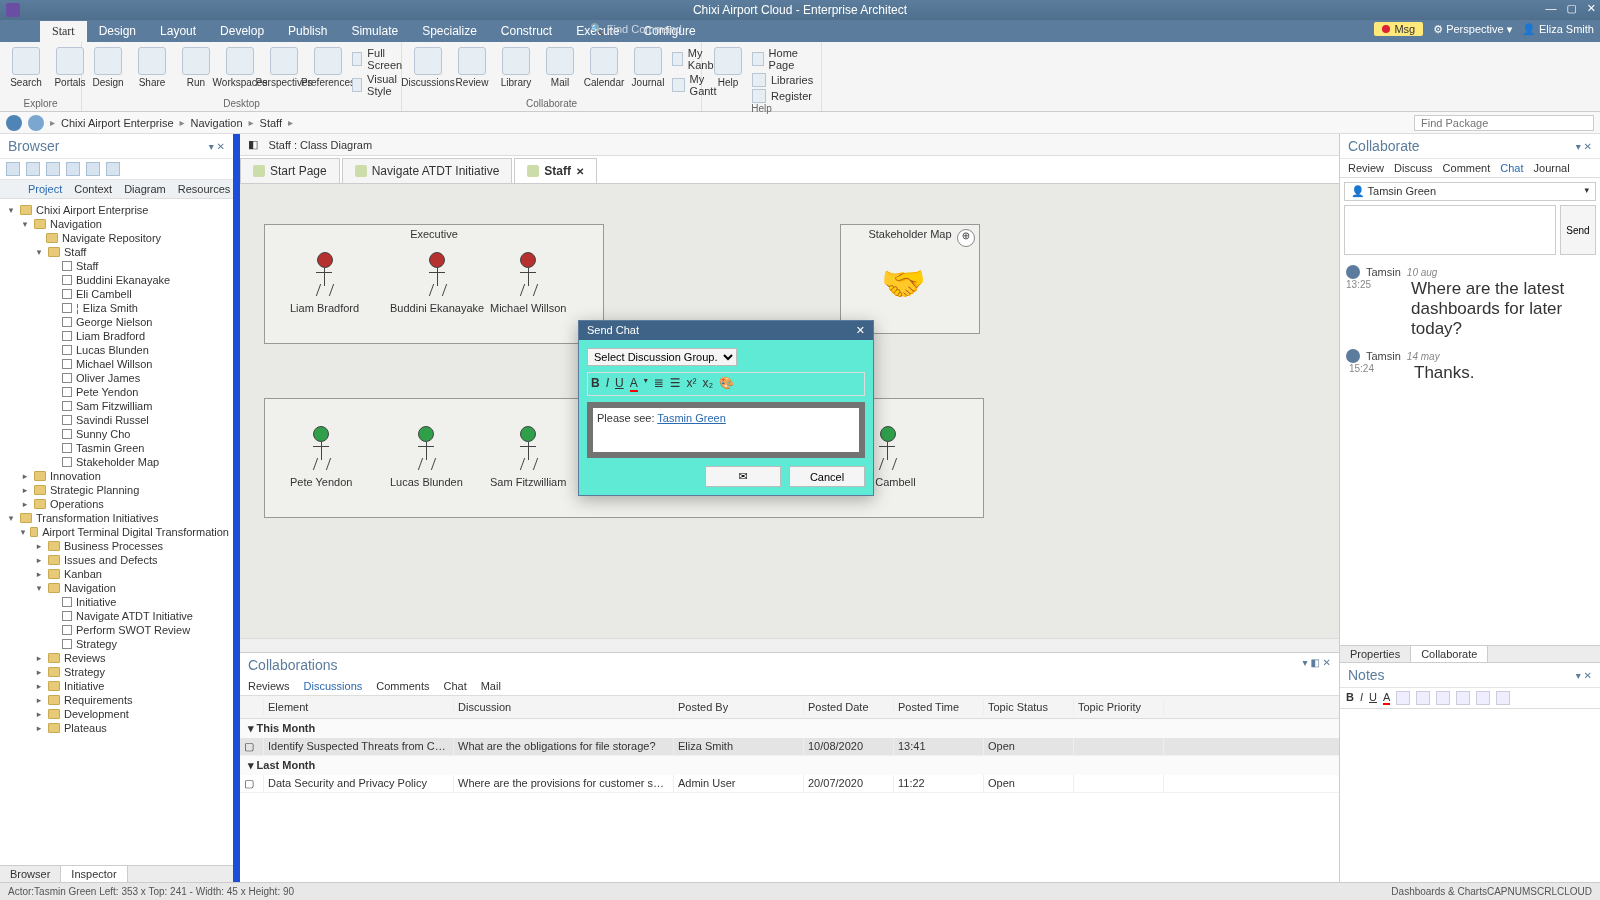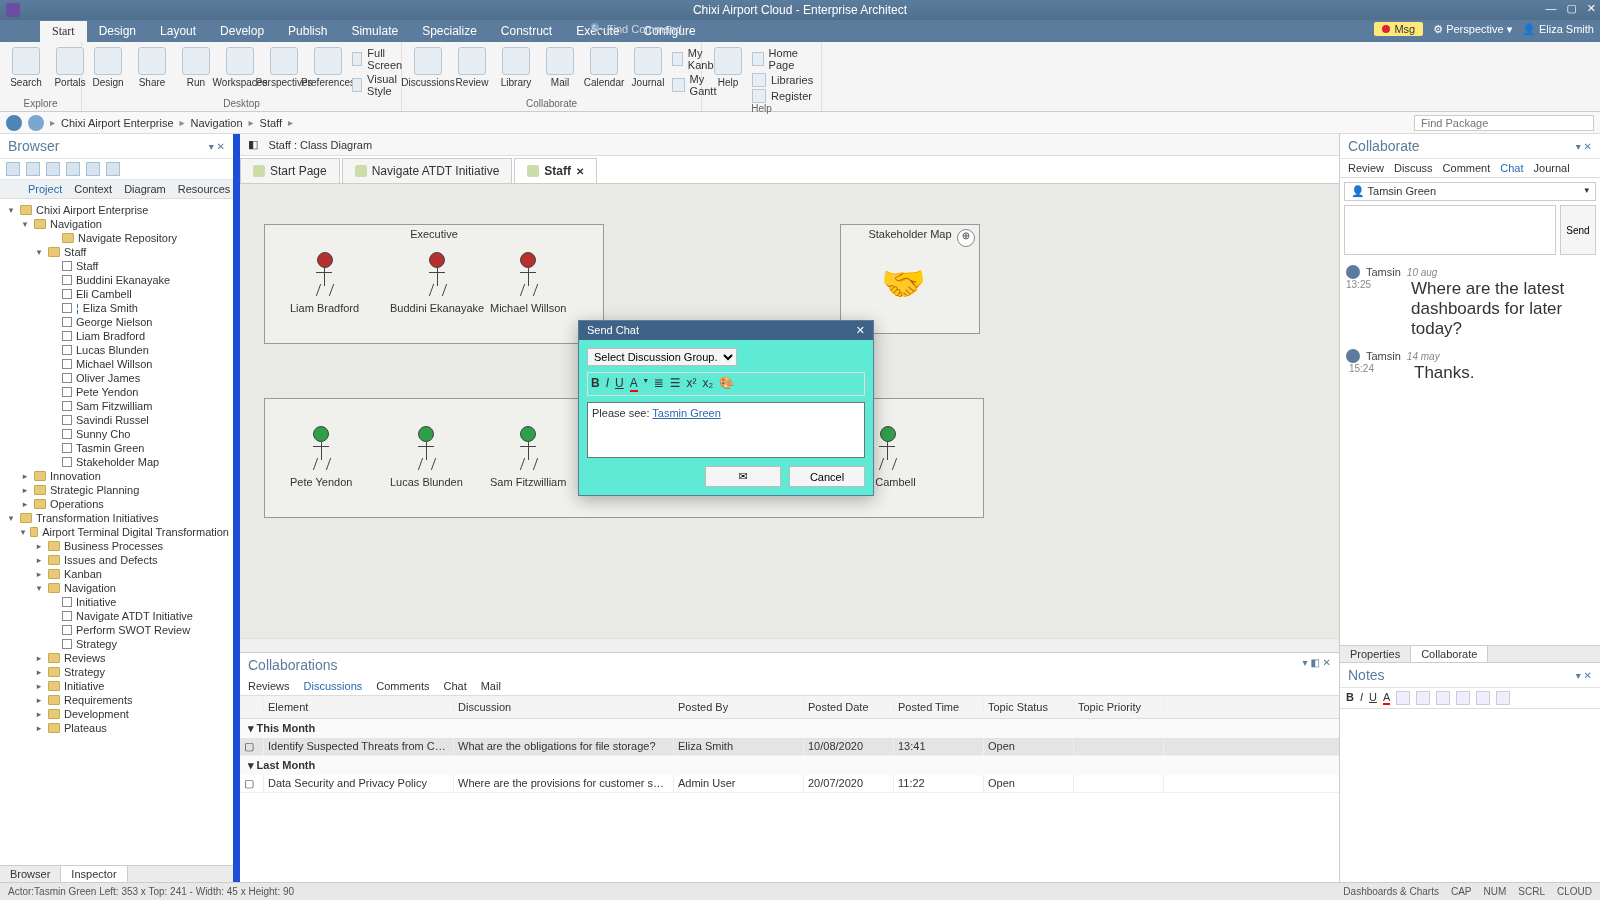--- a/index.html
+++ b/index.html
@@ -113,29 +113,29 @@
 .msg .mb { margin-left: 34px; font-size: 17px; }
 .right-bottom-tabs { display: flex; font-size: 11px; border-top: 1px solid #ccc; background: #ececec; }
 .right-bottom-tabs .rbt { padding: 2px 10px; border-right: 1px solid #ccc; }
 .right-bottom-tabs .rbt.active { background: #fff; }
 .notes-panel { border-top: 1px solid #ccc; height: 220px; display: flex; flex-direction: column; }
 .notes-toolbar { display: flex; gap: 6px; padding: 3px 6px; border-bottom: 1px solid #ddd; font-size: 11px; }
 .notes-toolbar .nico { width: 14px; height: 14px; background: #eef; border: 1px solid #ccd; }
 
 
 .statusbar { height: 18px; background: #e8e8e8; border-top: 1px solid #ccc; display: flex; align-items: center; padding: 0 8px; font-size: 10px; color: #555; gap: 12px; }
-.statusbar .right-status { margin-left: auto; display: flex; gap: 12px; }
+.statusbar .right-status { margin-left: auto; display: flex; }
 
 
 .modal { position: absolute; background: #5eead4; border: 1px solid #5b7c9c; box-shadow: 0 4px 16px rgba(0,0,0,.3); }
 .modal .mtitle { background: #3f6386; color: #fff; padding: 3px 8px; font-size: 11px; display: flex; justify-content: space-between; }
 .modal .mbody { padding: 8px; }
 .modal select { width: 150px; border: 1px solid #bbb; font-size: 11px; padding: 1px 2px; background: #f5f5f5; }
 .modal .fmt-toolbar { display: flex; gap: 6px; margin: 6px 0; border: 1px solid #ddd; padding: 3px; font-size: 12px; }
-.modal .editor { border: 1px solid #737373; height: 56px; padding: 4px; font-size: 11px; background: #fff; }
+.modal .editor { border: 6px solid #737373; height: 56px; padding: 4px; font-size: 11px; background: #fff; }
 .modal .btns { display: flex; justify-content: flex-end; gap: 8px; margin-top: 8px; }
 .modal .btns button { width: 76px; padding: 3px 0; border: 1px solid #bbb; background: #f5f5f5; font-size: 11px; }
 </style>
 </head>
 <body>
 
 <div class="titlebar">
   <div class="app-icon"></div>
   <span>Chixi Airport Cloud - Enterprise Architect</span>
   <div class="win-controls">
@@ -302,21 +302,21 @@
         <div class="node" style="padding-left: 6px;">
           <span class="exp">▾</span>
           <span class="fico"></span>
           <span>Chixi Airport Enterprise</span>
         </div>
         <div class="node" style="padding-left: 20px;">
           <span class="exp">▾</span>
           <span class="fico"></span>
           <span>Navigation</span>
         </div>
-        <div class="node" style="padding-left: 48px;">
+        <div class="node" style="padding-left: 32px;">
           <span class="exp"></span>
           <span class="fico"></span>
           <span>Navigate Repository</span>
         </div>
         <div class="node" style="padding-left: 34px;">
           <span class="exp">▾</span>
           <span class="fico"></span>
           <span>Staff</span>
         </div>
         <div class="node" style="padding-left: 48px;">

